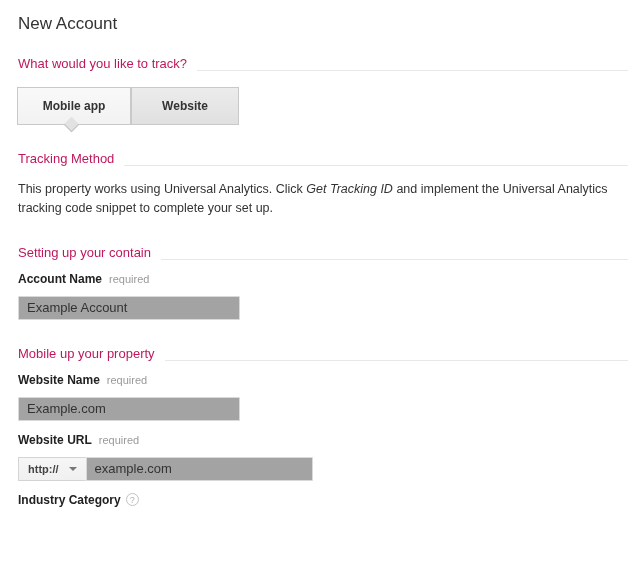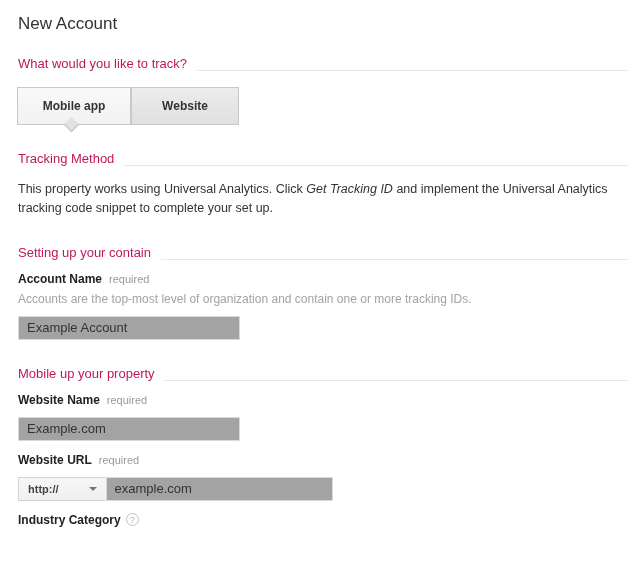--- a/index.html
+++ b/index.html
@@ -85,21 +85,21 @@
     font-size: 11px; font-weight: bold; color: #444;
     cursor: pointer; white-space: nowrap;
   }
   .dropdown-btn .caret-down {
     width: 0; height: 0; margin-left: 10px;
     border-left: 4px solid transparent;
     border-right: 4px solid transparent;
     border-top: 4px solid #777;
   }
   .url-row .text-input { margin-top: 0; width: 227px; margin-left: 0; border-left: 1px solid #d9d9d9; }
-  .url-row .dropdown-btn { border-right: none; gap: 20px; }
+  .url-row .dropdown-btn { border-right: none; }
 
   .help-icon {
     display: inline-flex; align-items: center; justify-content: center;
     width: 13px; height: 13px; margin-left: 5px;
     border: 1px solid #c2c2c2; border-radius: 50%;
     font-size: 9px; font-weight: normal; color: #b0b0b0;
     cursor: pointer;
   }
 </style>
 </head>
@@ -133,21 +133,20 @@
 
   <div>
     <div class="section-header form-section-header">
       <span>Setting up your contain</span>
       <span class="rule"></span>
     </div>
     <div class="field-label">
       <span>Account Name</span>
       <span class="required-tag">required</span>
     </div>
-    <div class="helper-text">Accounts are the top-most level of organization and contain one or more tracking IDs.</div>
     <input type="text" class="text-input" value="Example Account" style="">
   </div>
 
   <div>
     <div class="section-header form-section-header">
       <span>Mobile up your property</span>
       <span class="rule"></span>
     </div>
 
     <div class="field-label">

